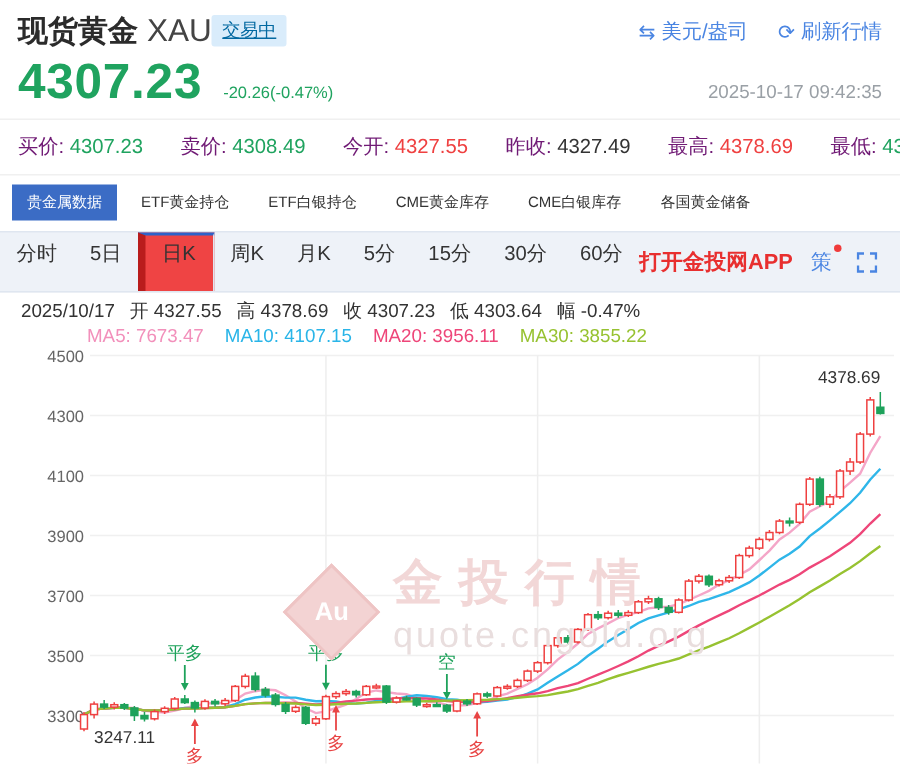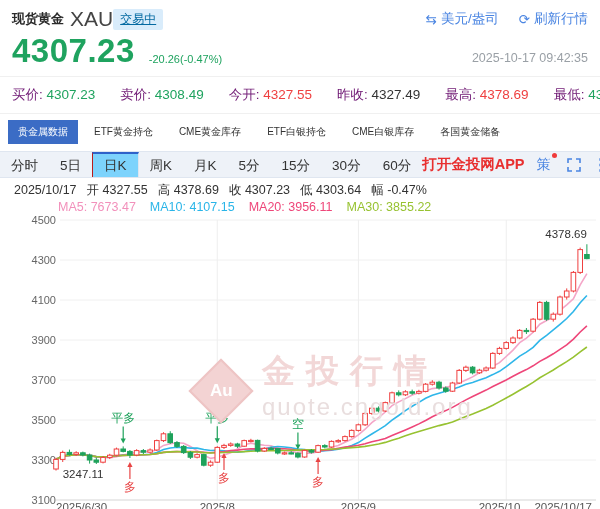--- a/index.html
+++ b/index.html
@@ -2,21 +2,21 @@
 <html><head>
 <meta charset="utf-8">
 <style>
   * { box-sizing: border-box; }
   html,body { margin:0; padding:0; background:#fff; }
   body { width:600px; height:509px; overflow:hidden; font-family:"Liberation Sans", sans-serif; color:#333; }
 
   
   .header { padding:7px 12px 4px 12px; }
   .row1 { display:flex; align-items:center; }
-  .title { font-size:13px; font-weight:bold; color:#2b2b2b; }
+  .title { font-size:20px; font-weight:bold; color:#2b2b2b; }
   .symbol { font-size:21px; color:#444; margin-left:6px; }
   .badge { font-size:12px; color:#0369a1; background:#d9ecfb; padding:2px 7px; border-radius:2px;text-decoration:underline; }
   .hlinks { margin-left:auto; display:flex; gap:20px; font-size:13.5px; color:#4a85e2; }
   .hlink { display:flex; align-items:center; gap:4px; cursor:pointer; }
   .row2 { display:flex; align-items:flex-end; margin-top:3px; }
   .price { font-size:33px; font-weight:bold; color:#1fa35f; line-height:1; letter-spacing:0.5px; }
   .change { font-size:11px; color:#1fa35f; margin-left:14px; margin-bottom:2px; }
   .timestamp { margin-left:auto; font-size:12.5px; color:#9aa0a6; margin-bottom:2px; }
 
   
@@ -25,25 +25,25 @@
                font-size:13.5px; gap:25px; }
   .q-item { white-space:nowrap; }
   .q-label { color:#701a75; }
 
   
   .data-tabs { display:flex; align-items:center; padding:6px 8px 4px 8px; gap:6px; }
   .dtab { font-size:10px; color:#333; padding:5px 10px; cursor:pointer; white-space:nowrap; }
   .dtab.active { background:#3b6cc5; color:#fff; }
 
   
-  .period-bar { display:flex; align-items:stretch; height:27px; background:#eef2f8;
+  .period-bar { display:flex; align-items:stretch; height:41px; background:#eef2f8;
                 border-top:1px solid #dfe6f0; border-bottom:1px solid #dfe6f0;
                 font-size:13.5px; margin-top:3px; }
   .ptab { line-height:27px; padding:0 11px; color:#333; cursor:pointer; white-space:nowrap; }
-  .ptab.active { background:#7dd3fc; border-top:2px solid #2e62c9; border-left:1px solid #b91c1c;
+  .ptab.active { background:#ef4444; border-top:2px solid #2e62c9; border-left:5px solid #b91c1c;
                  border-right:1px solid #dfe6f0; line-height:24px; }
   .p-right { margin-left:auto; display:flex; align-items:center; gap:12px; padding-right:10px; }
   .app-link { color:#e82f2f; font-weight:bold; font-size:14.5px; cursor:pointer; white-space:nowrap; }
   .strategy { color:#4a85e2; font-size:14px; position:relative; cursor:pointer; padding-right:4px; }
   .strategy .reddot { position:absolute; top:-3px; right:-2px; width:5px; height:5px; border-radius:50%; background:#f03b3b; }
   .fs-icon { cursor:pointer; display:flex; }
   .more-icon { color:#4a85e2; font-size:16px; font-weight:bold; cursor:pointer; line-height:1; }
 
   
   .chart-wrap { position:relative; }
@@ -92,22 +92,22 @@
     <div class="q-item"><span class="q-label">卖价: </span><span style="color: rgb(31, 163, 95);">4308.49</span></div>
     <div class="q-item"><span class="q-label">今开: </span><span style="color: rgb(239, 64, 64);">4327.55</span></div>
     <div class="q-item"><span class="q-label">昨收: </span><span style="color: rgb(51, 51, 51);">4327.49</span></div>
     <div class="q-item"><span class="q-label">最高: </span><span style="color: rgb(239, 64, 64);">4378.69</span></div>
     <div class="q-item"><span class="q-label">最低: </span><span style="color: rgb(31, 163, 95);">4303.64</span></div>
   </div>
 
 <div class="data-tabs">
     <div class="dtab active">贵金属数据</div>
     <div class="dtab">ETF黄金持仓</div>
+    <div class="dtab">ETF白银持仓</div>
     <div class="dtab">CME黄金库存</div>
-    <div class="dtab">ETF白银持仓</div>
     <div class="dtab">CME白银库存</div>
     <div class="dtab">各国黄金储备</div>
   </div>
 
 <div class="period-bar">
   <div class="p-left" style="display:flex;align-items:stretch;">
       <div class="ptab">分时</div>
       <div class="ptab">5日</div>
       <div class="ptab active">日K</div>
       <div class="ptab">周K</div>

